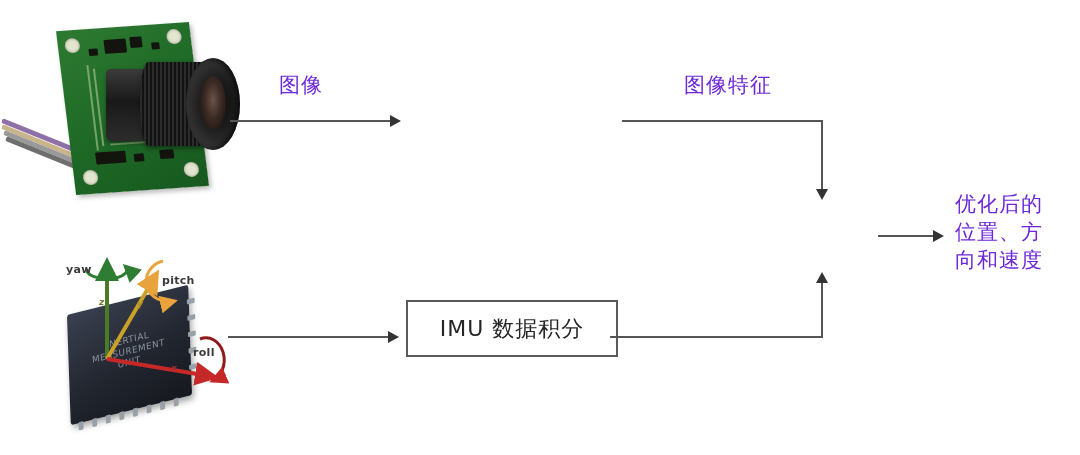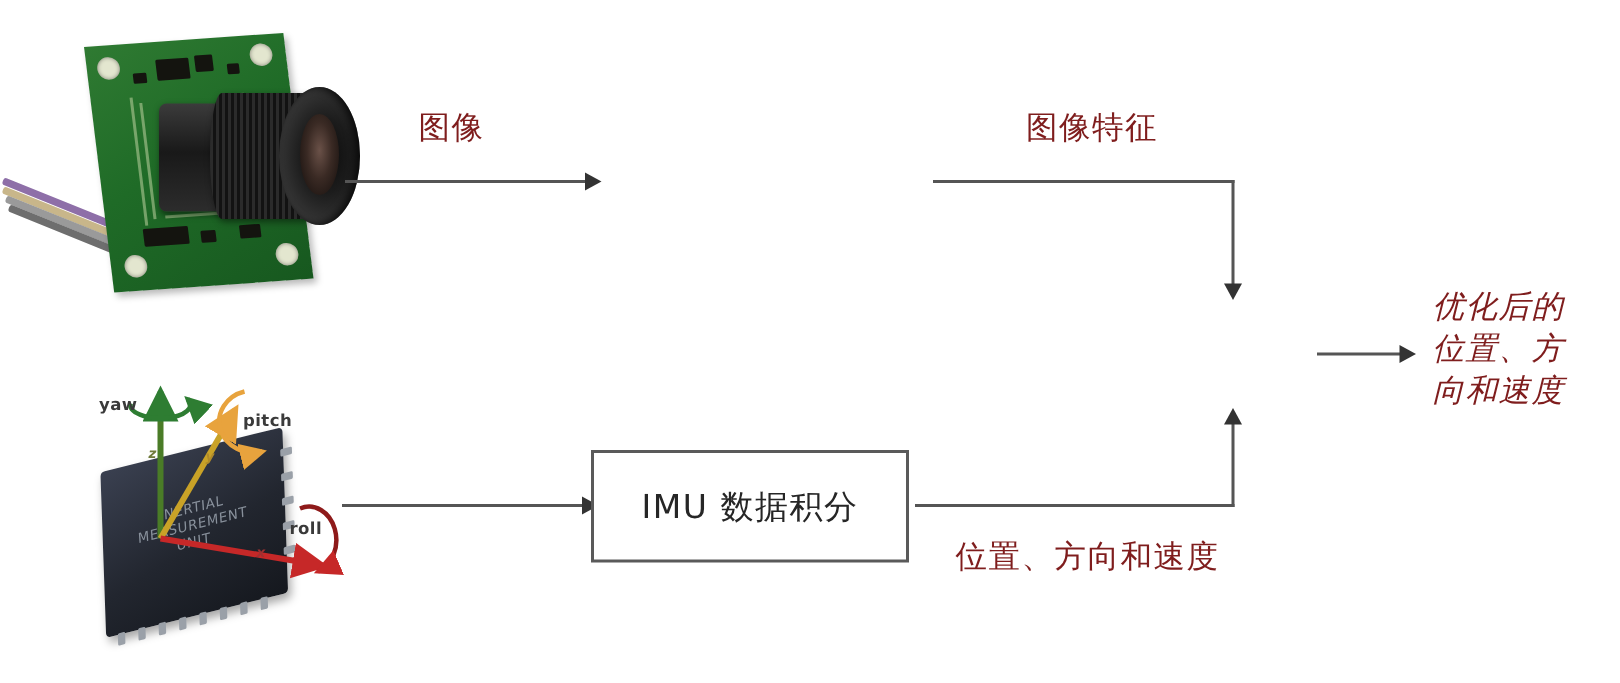--- a/index.html
+++ b/index.html
@@ -26,21 +26,21 @@
     justify-content: center;
     box-sizing: border-box;
     color: #262626;
     letter-spacing: 1px;
   }
   #box-feature {
     left: 400px; top: 84px; width: 222px; height: 74px;
     font-size: 22px;
   }
   #box-imu {
-    left: 394px; top: 300px; width: 212px; height: 75px;
+    left: 406px; top: 300px; width: 212px; height: 57px;
     font-size: 22px;
   }
   #box-fusion {
     left: 765px; top: 200px; width: 113px; height: 72px;
     font-size: 20px;
   }
 
   
   .line-h, .line-v {
     position: absolute;
@@ -68,32 +68,32 @@
     position: absolute;
     width: 0; height: 0;
     border-left: 6px solid transparent;
     border-right: 6px solid transparent;
     border-bottom: 11px solid #333333;
   }
 
   
   .flow-label {
     position: absolute;
-    color: #7f1d1d;
+    color: #6d28d9;
     font-size: 21px;
     line-height: 27px;
     letter-spacing: 1px;
     white-space: pre-line;
     text-align: center;
   }
   #label-image     { left: 279px; top: 72px; }
   #label-imgfeat   { left: 668px; top: 72px; margin-left: 16px; }
   #label-angular   { left: 253px; top: 360px; }
   #label-posvel    { left: 637px; top: 358px; }
-  #label-output    { left: 955px; top: 190px; line-height: 28px; font-style: italic; }
+  #label-output    { left: 955px; top: 190px; line-height: 28px; }
 
   
   #camera-art {
     position: absolute;
     left: 8px; top: 14px; width: 235px; height: 190px;
   }
   
   .wire {
     position: absolute;
     height: 5px;
@@ -304,21 +304,20 @@
   <div class="line-h" style="left:228px; top:336px; width:163px;"></div>
   <div class="arrow-r" style="left:388px; top:331px;"></div>
 
 
   <div class="proc-box" id="box-imu">IMU 数据积分</div>
 
   <div class="line-h" style="left:610px; top:336px; width:213px;"></div>
   <div class="line-v" style="left:821px; top:282px; height:56px;"></div>
   <div class="arrow-u" style="left:816px; top:272px;"></div>
 
-  <div class="flow-label" id="label-posvel">位置、方向和速度</div>
 
 
   <div class="line-h" style="left:878px; top:235px; width:58px;"></div>
   <div class="arrow-r" style="left:933px; top:230px;"></div>
 
   <div class="flow-label" id="label-output">优化后的
 位置、方
 向和速度</div>
 
 </div>

